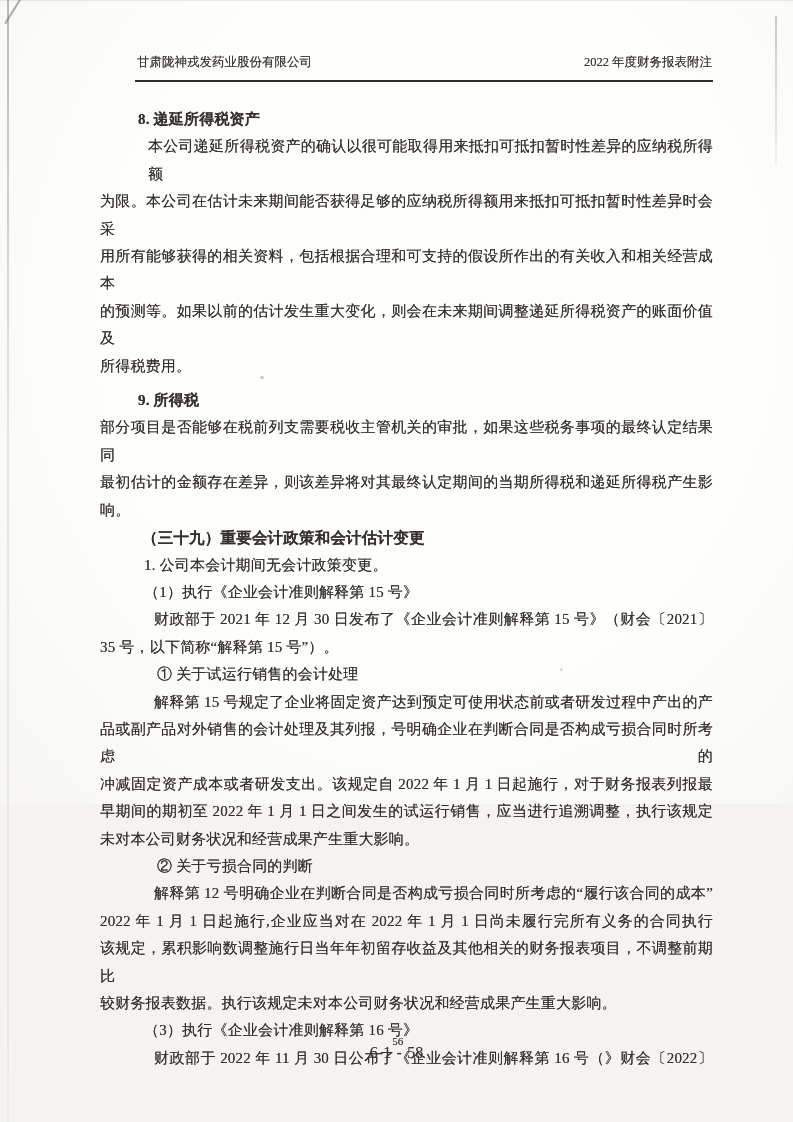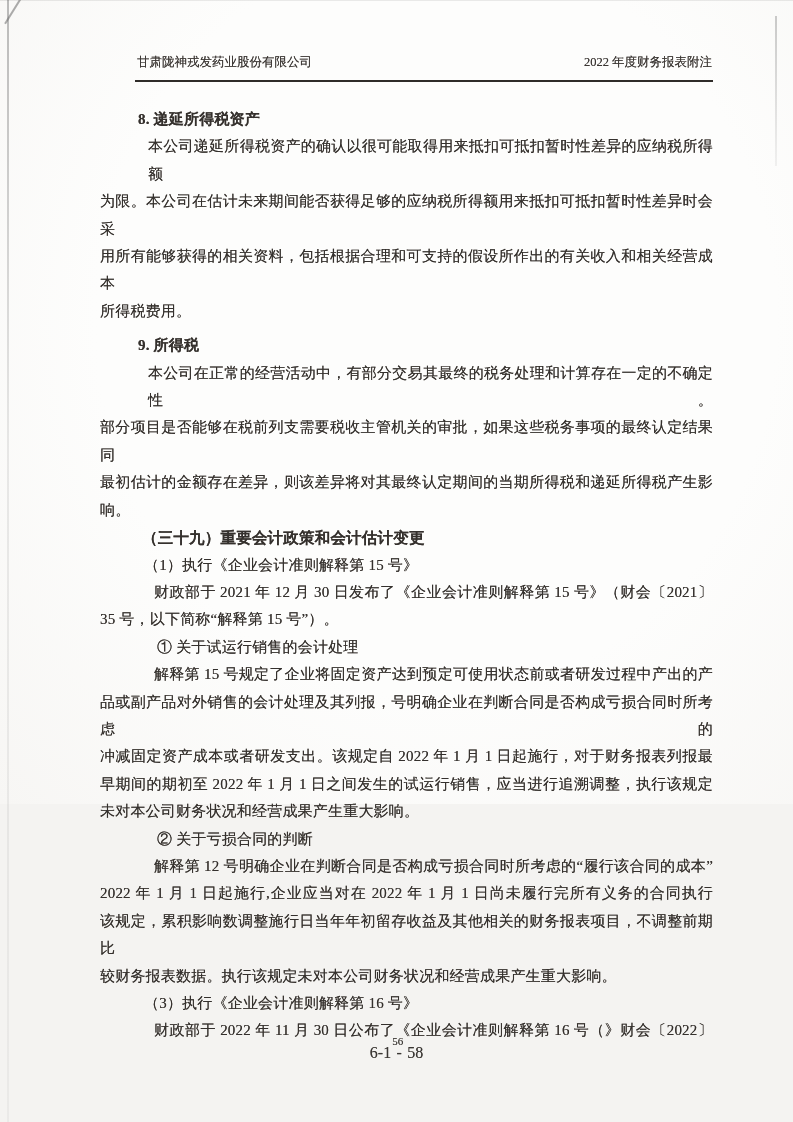--- a/index.html
+++ b/index.html
@@ -72,33 +72,36 @@
   <div class="hdr-rule"></div>
 
   <div class="doc">
       <div class="block h-num">
         <div class="line first">8. 递延所得税资产</div>
       </div>
       <div class="block para">
         <div class="line first j">本公司递延所得税资产的确认以很可能取得用来抵扣可抵扣暂时性差异的应纳税所得额</div>
         <div class="line j">为限。本公司在估计未来期间能否获得足够的应纳税所得额用来抵扣可抵扣暂时性差异时会采</div>
         <div class="line j">用所有能够获得的相关资料，包括根据合理和可支持的假设所作出的有关收入和相关经营成本</div>
+        <div class="line j">的预测等。如果以前的估计发生重大变化，则会在未来期间调整递延所得税资产的账面价值及</div>
         <div class="line">所得税费用。</div>
       </div>
       <div class="block h-num">
         <div class="line first">9. 所得税</div>
       </div>
       <div class="block para">
-        <div class="line first j">本公司在正常的经营活动中，有部分交易其最终的税务处理和计算存在一定的不确定性。</div>
         <div class="line j">部分项目是否能够在税前列支需要税收主管机关的审批，如果这些税务事项的最终认定结果同</div>
         <div class="line j">最初估计的金额存在差异，则该差异将对其最终认定期间的当期所得税和递延所得税产生影</div>
         <div class="line">响。</div>
       </div>
       <div class="block h-bold">
         <div class="line first">（三十九）重要会计政策和会计估计变更</div>
+      </div>
+      <div class="block item">
+        <div class="line first">1. 公司本会计期间无会计政策变更。</div>
       </div>
       <div class="block item">
         <div class="line first">（1）执行《企业会计准则解释第 15 号》</div>
       </div>
       <div class="block para2">
         <div class="line first j">财政部于 2021 年 12 月 30 日发布了《企业会计准则解释第 15 号》（财会〔2021〕</div>
         <div class="line">35 号，以下简称“解释第 15 号”）。</div>
       </div>
       <div class="block circle">
         <div class="line first">① 关于试运行销售的会计处理</div>

